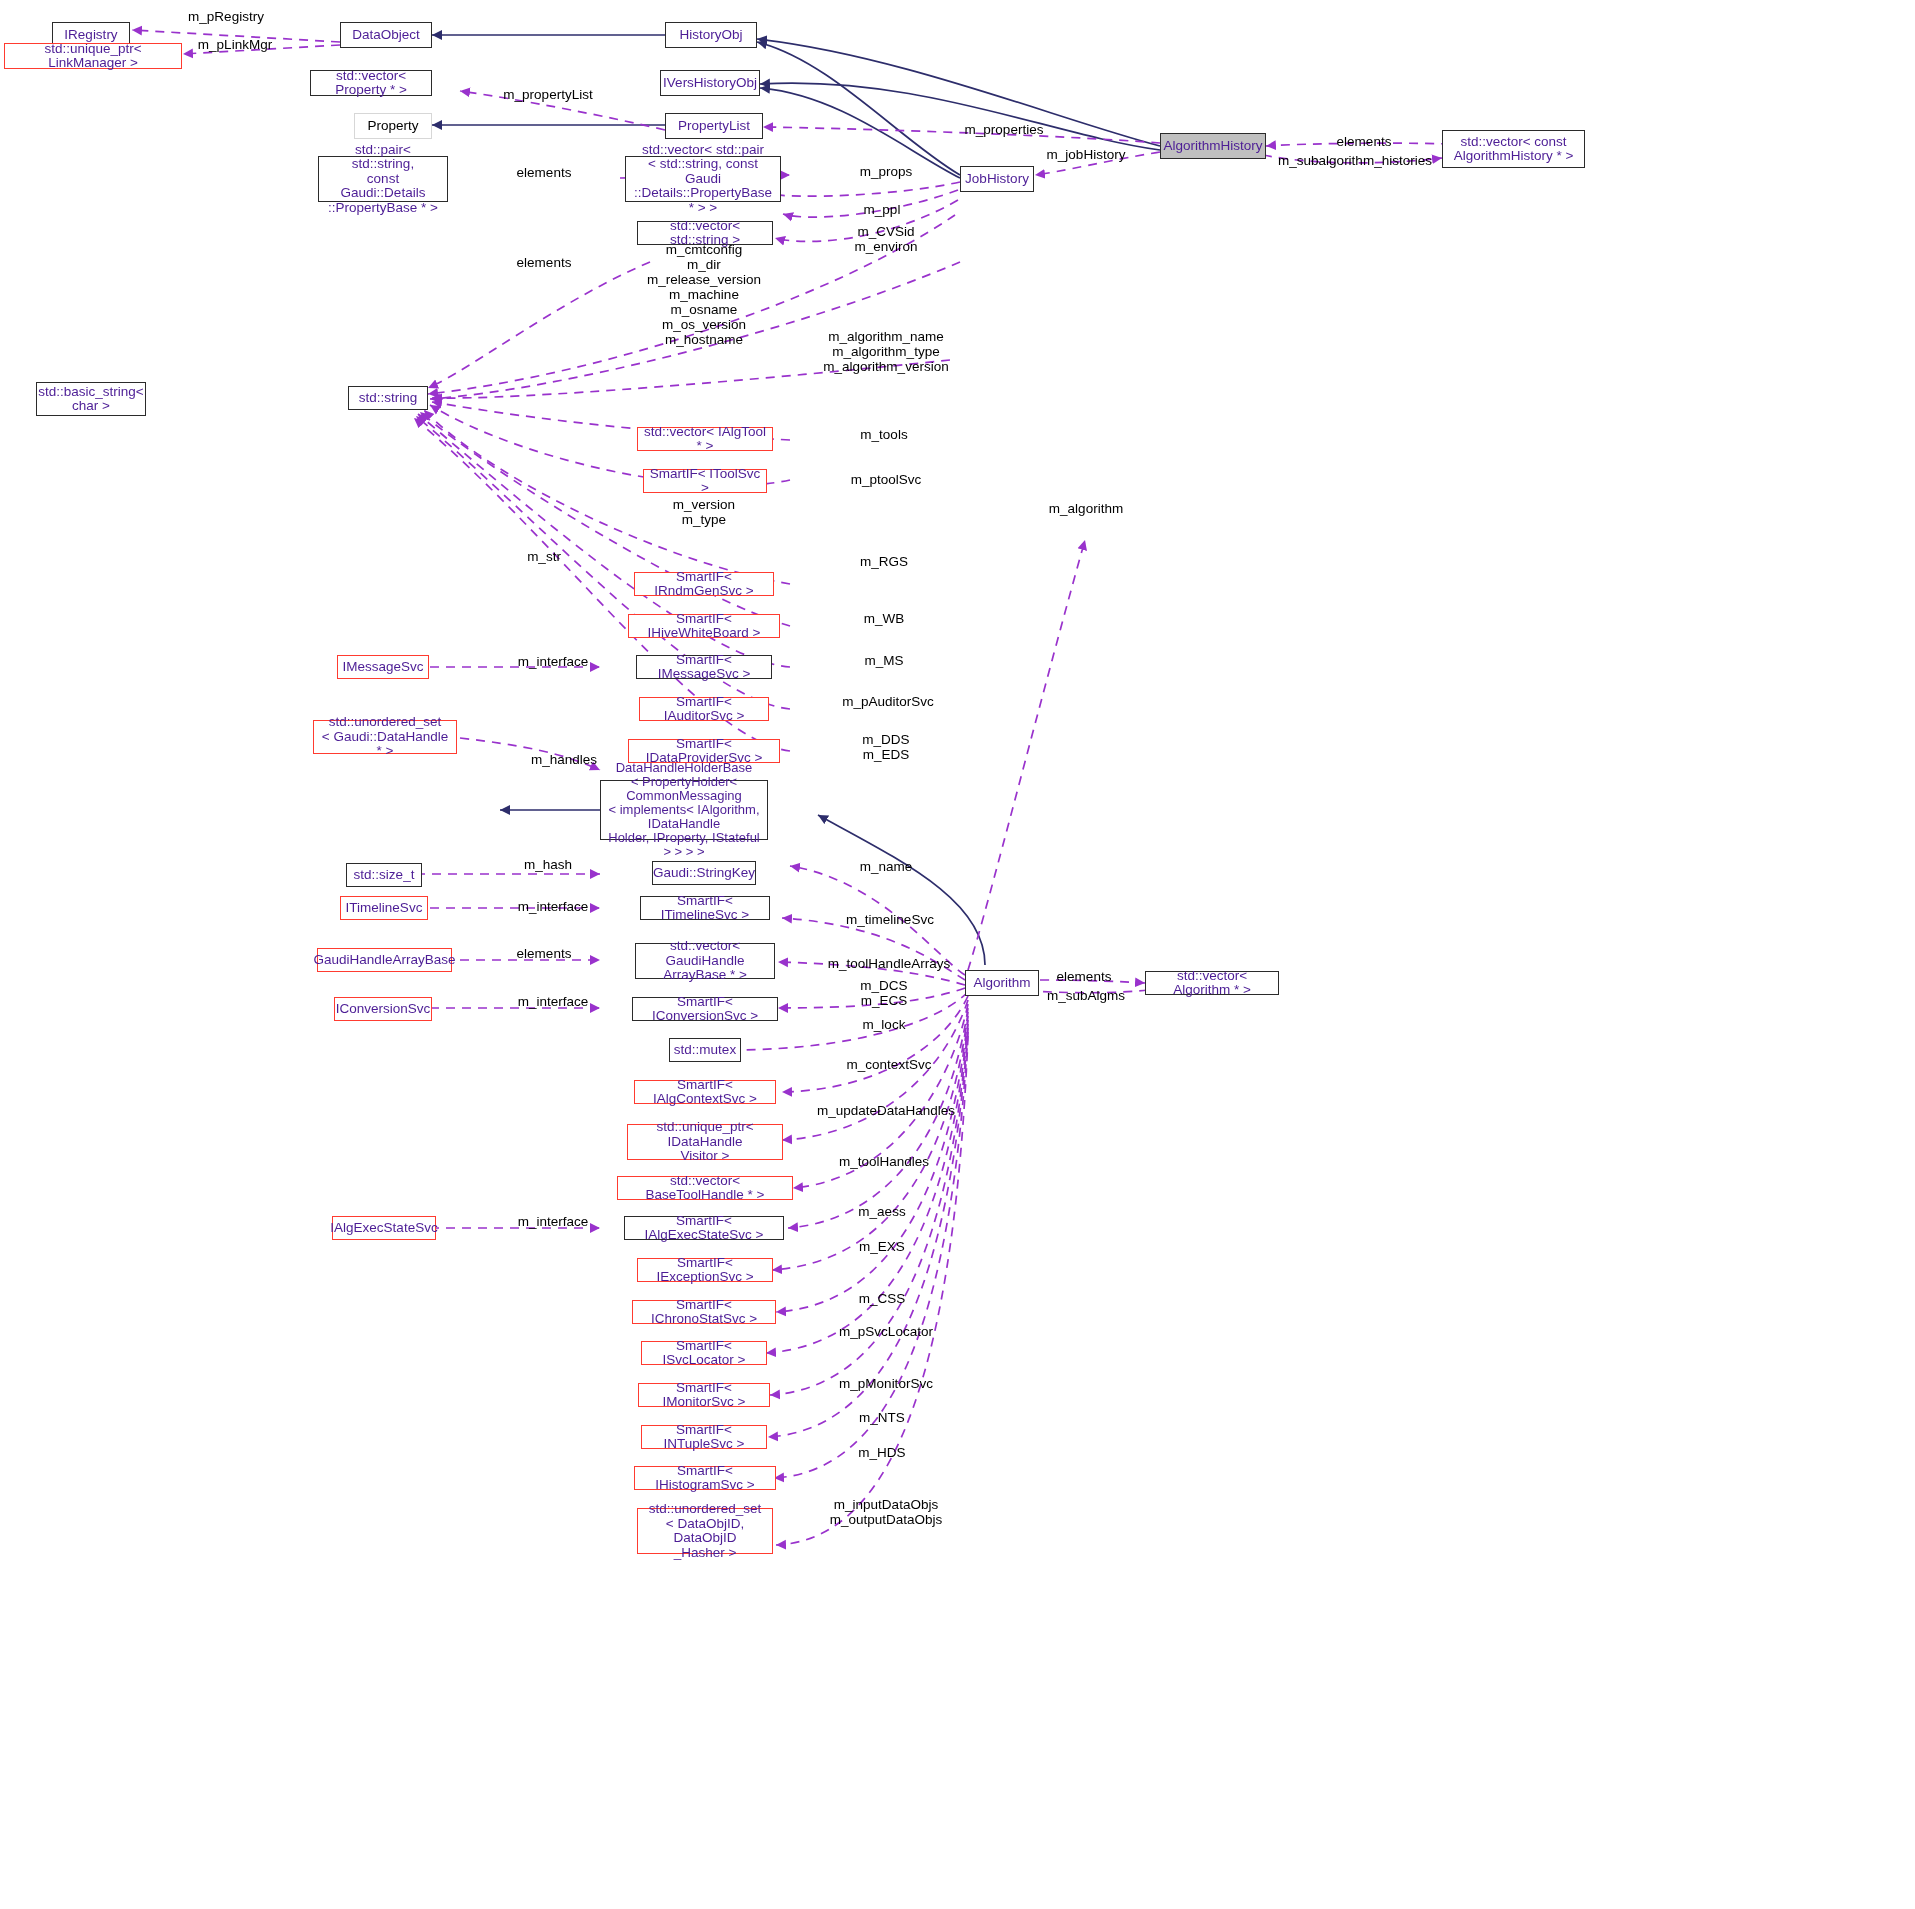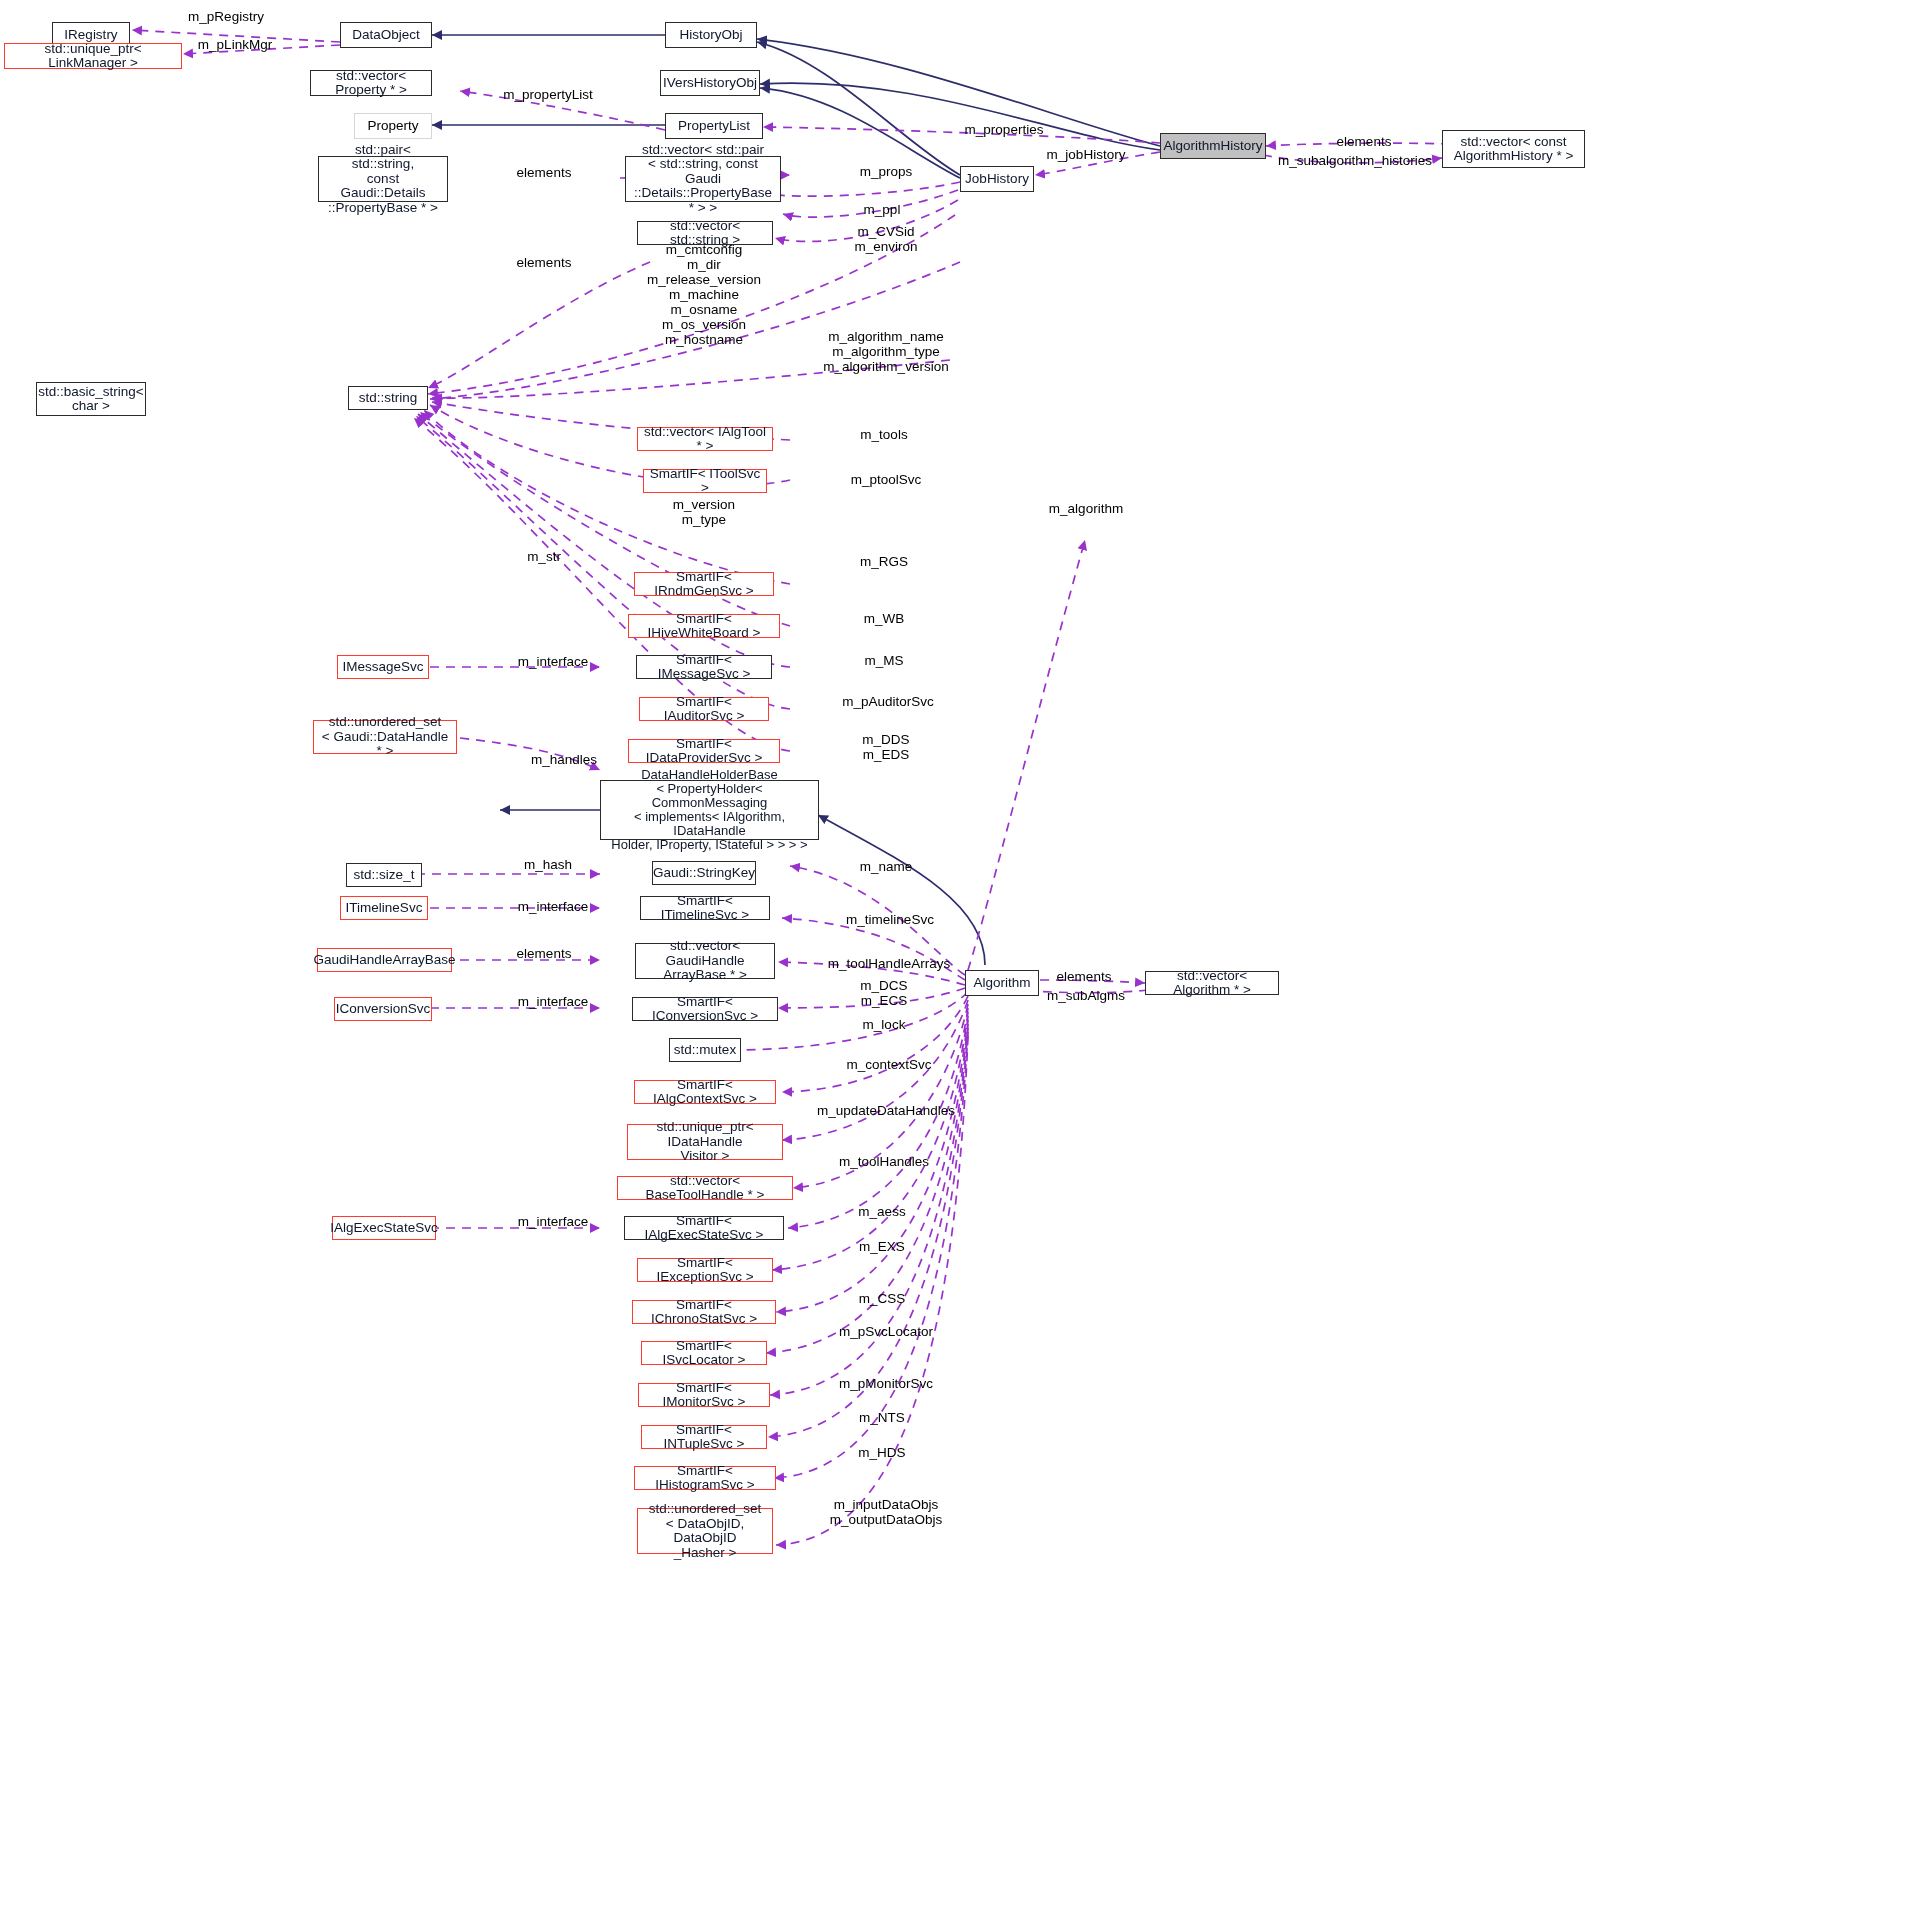--- a/index.html
+++ b/index.html
@@ -2,21 +2,21 @@
 <html><head>
 <meta charset="utf-8">
 <style>
   html,body{margin:0;padding:0;background:#ffffff;}
   body{font-family:"Liberation Sans", sans-serif;}
   #stage{position:relative;width:1915px;height:1909px;background:#fff;overflow:hidden;}
   svg#edges{position:absolute;left:0;top:0;width:1915px;height:1909px;pointer-events:none;}
 
   .node{position:absolute;box-sizing:border-box;background:#ffffff;
         border:1px solid #2b2b2b;display:flex;align-items:center;justify-content:center;
-        text-align:center;font-size:13.5px;line-height:14.5px;color:#0f172a;
+        text-align:center;font-size:13.5px;line-height:14.5px;color:#4c1d95;
         padding:2px 5px;white-space:pre-line;}
   .node.red{border:1.6px solid #ff3b30;}
   .node.grey{background:#c0c0c0;border:1px solid #2b2b2b;}
   .node.light{border:1px solid #d7d7d7;color:#000;}
   .node.thick{border:1.6px solid #2b2b2b;}
 
   .elabel{position:absolute;font-size:13.5px;line-height:15px;color:#000;
           text-align:center;white-space:pre-line;transform:translate(-50%,-50%);}
 </style>
 </head>
@@ -150,21 +150,21 @@
   <div class="node thick" style="left:636px;top:655px;width:136px;height:24px;">SmartIF&lt; IMessageSvc &gt;</div>
 
   <div class="node red" style="left:639px;top:697px;width:130px;height:24px;">SmartIF&lt; IAuditorSvc &gt;</div>
 
   <div class="node red" style="left:313px;top:720px;width:144px;height:34px;">std::unordered_set
 &lt; Gaudi::DataHandle * &gt;</div>
 
   <div class="node red" style="left:628px;top:739px;width:152px;height:24px;">SmartIF&lt; IDataProviderSvc &gt;</div>
 
 
-  <div class="node plain" style="left:600px;top:780px;width:219px;height:60px;font-size:13px;line-height:14px;">DataHandleHolderBase
+  <div class="node plain" style="left:600px;top:780px;width:168px;height:60px;font-size:13px;line-height:14px;">DataHandleHolderBase
 &lt; PropertyHolder&lt; CommonMessaging
 &lt; implements&lt; IAlgorithm, IDataHandle
 Holder, IProperty, IStateful &gt; &gt; &gt; &gt;</div>
 
   <div class="node plain" style="left:346px;top:863px;width:76px;height:24px;">std::size_t</div>
 
   <div class="node plain" style="left:652px;top:861px;width:104px;height:24px;">Gaudi::StringKey</div>
 
   <div class="node red" style="left:340px;top:896px;width:88px;height:24px;">ITimelineSvc</div>
 

